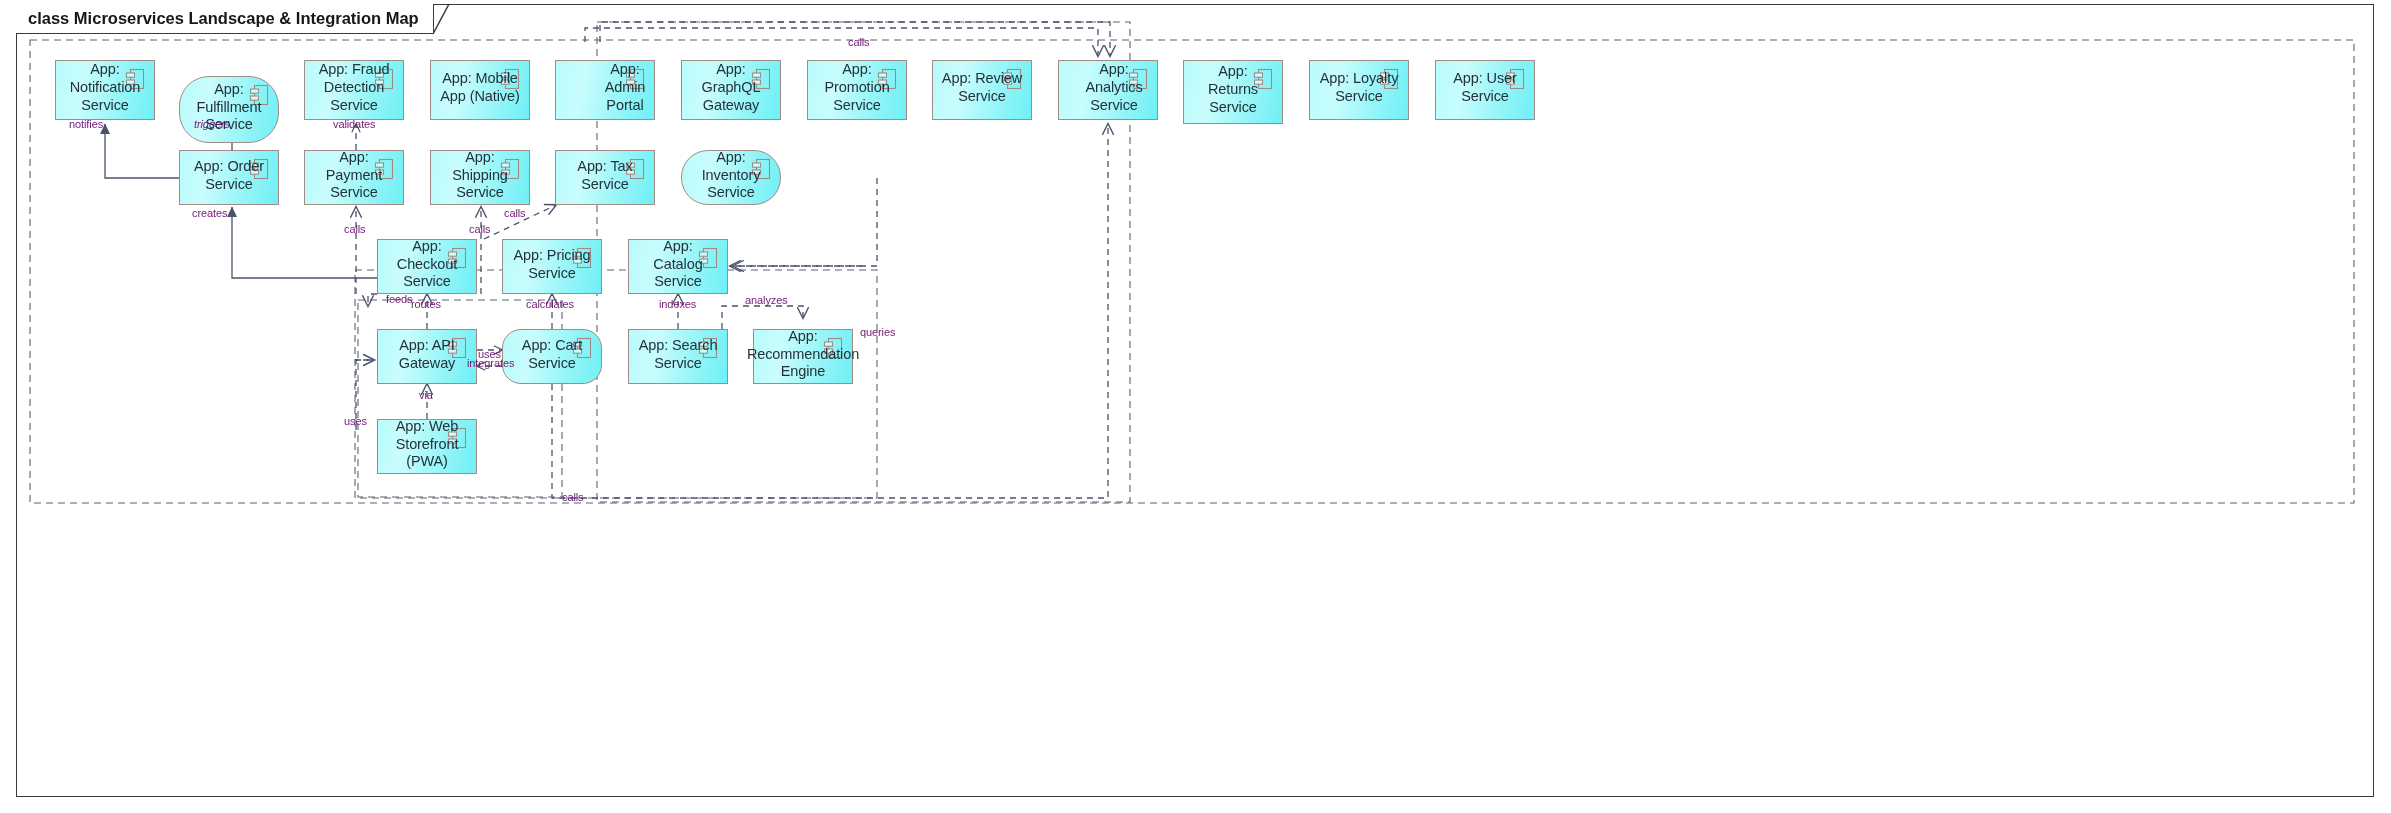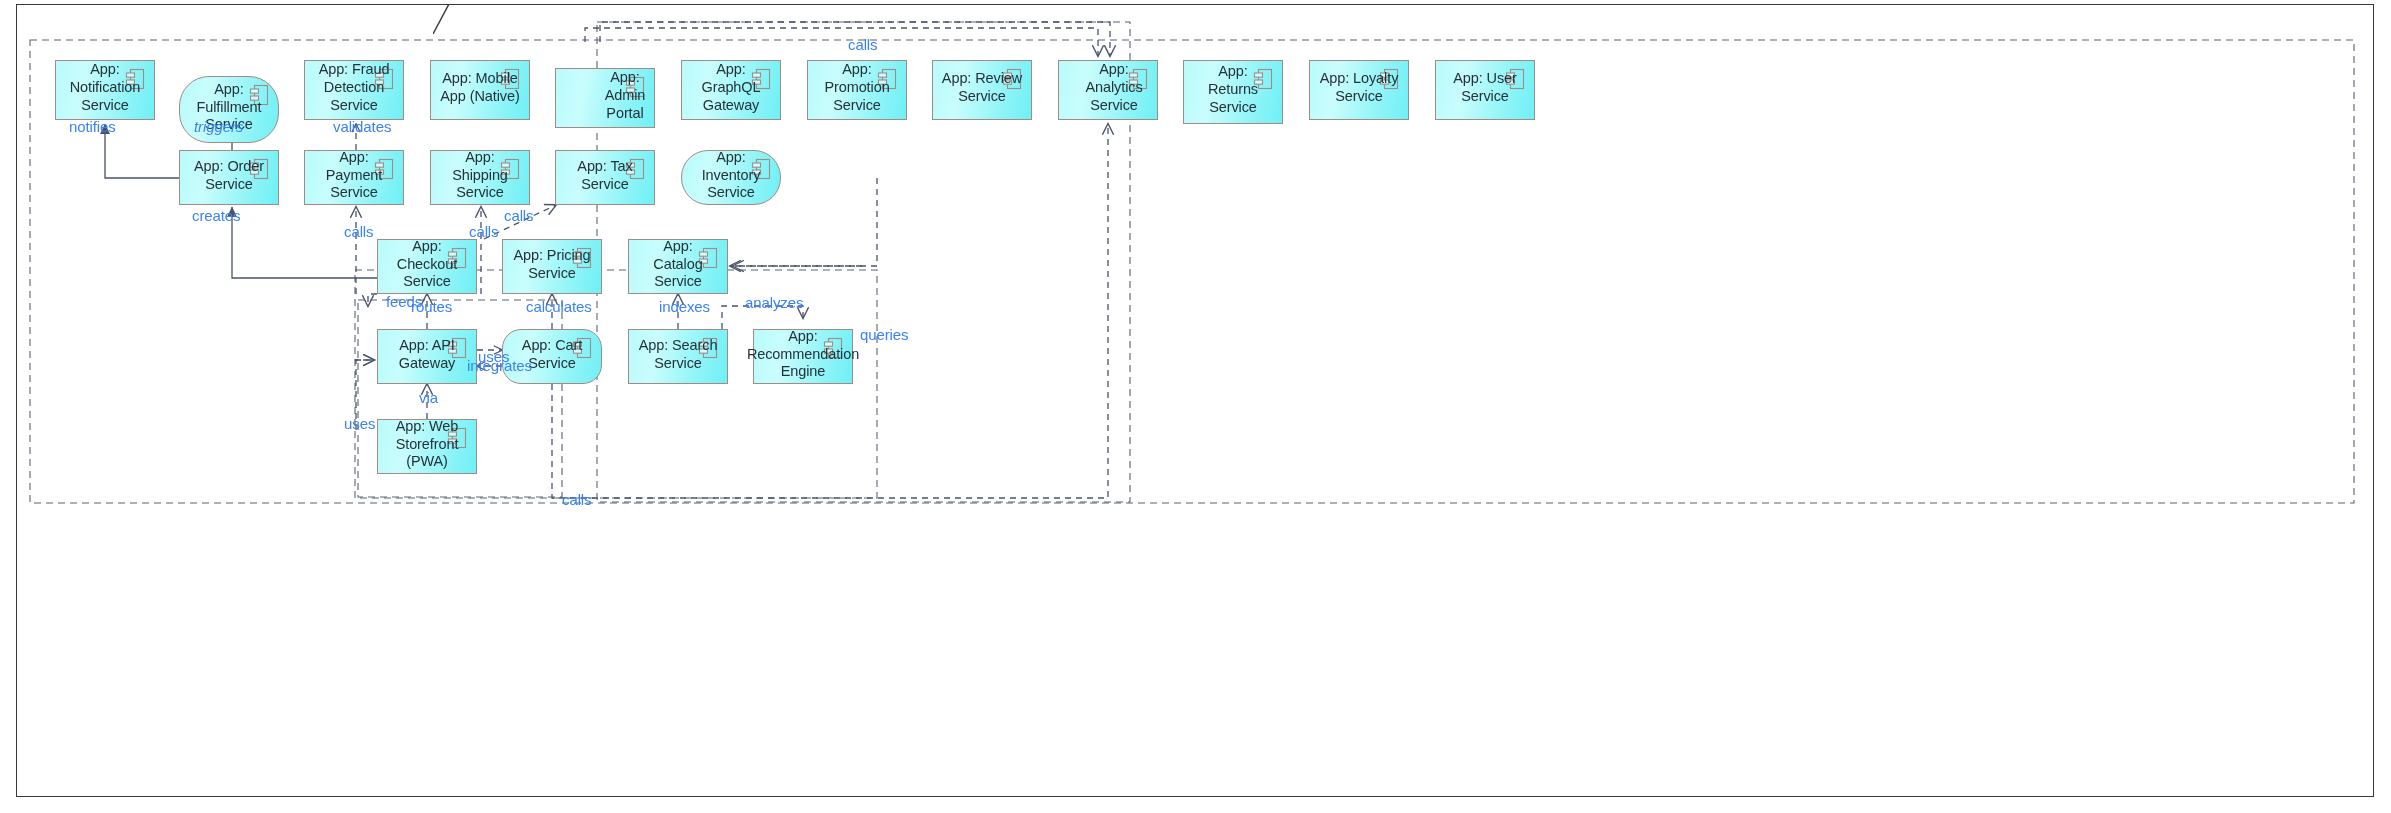--- a/index.html
+++ b/index.html
@@ -18,21 +18,21 @@
 
   
   .cmp{position:absolute;box-sizing:border-box;border:1.1px solid #a08b85;
        background:linear-gradient(100deg,#b9fbfb 0%,#c9fdfd 28%,#8ff4f7 72%,#6ff0f6 100%);
        display:flex;align-items:center;justify-content:center;z-index:4;}
   .cmp-label{font-size:14.5px;color:#24323a;text-align:center;line-height:1.22;
              padding:0 8px;letter-spacing:-.1px;position:relative;top:-2px;}
   .cmp-icon{position:absolute;right:9px;top:7px;width:20px;height:22px;}
 
   
-  .elabel{position:absolute;font-size:15px;color:#3b82f6;background:transparent;
+  .elabel{position:absolute;font-size:11px;color:#701a75;background:transparent;
           white-space:nowrap;z-index:5;letter-spacing:-.1px;}
 </style>
 </head>
 <body>
 
 <div id="stage">
 
   <div class="frame-outer"></div>
 
   <svg class="layer" viewBox="0 0 2391 813">
@@ -94,20 +94,23 @@
 
       <path d="M585,42 L585,28 L1098,28 L1098,56" stroke-width="1.3" stroke-dasharray="6,5" marker-end="url(#arrowOpen)"></path>
       <path d="M600,42 L600,22 L1110,22 L1110,56" stroke-width="1.3" stroke-dasharray="6,5" marker-end="url(#arrowOpen)"></path>
 
       <path d="M552,384 L552,498 L1108,498 L1108,124" stroke-width="1.3" stroke-dasharray="6,5" marker-end="url(#arrowOpen)"></path>
 
       <path d="M355,360 L374,360" stroke-width="1.3" stroke-dasharray="6,5" marker-end="url(#arrowOpen)"></path>
     </g>
   </svg>
 
+  <div class="title-tab">
+    <span>class Microservices Landscape &amp; Integration Map</span>
+  </div>
   <svg class="title-tab-slant" style="left: 433px;" viewBox="0 0 22 31">
     <path d="M0,30 L16,0" stroke="#3a3a3a" stroke-width="1.5" fill="none"></path>
   </svg>
 
   <div id="components">
       <div class="cmp" style="left: 55px; top: 60px; width: 100px; height: 60px;">
         <svg class="cmp-icon" viewBox="0 0 20 22">
           <rect x="5.5" y="1.5" width="13" height="19" fill="none" stroke="#a08b85" stroke-width="1.1"></rect>
           <rect x="1.5" y="5" width="8" height="4.2" fill="#cffcfd" stroke="#a08b85" stroke-width="1.1"></rect>
           <rect x="1.5" y="12" width="8" height="4.2" fill="#cffcfd" stroke="#a08b85" stroke-width="1.1"></rect>
@@ -131,21 +134,21 @@
         <div class="cmp-label">App: Fraud Detection Service</div>
       </div>
       <div class="cmp" style="left: 430px; top: 60px; width: 100px; height: 60px;">
         <svg class="cmp-icon" viewBox="0 0 20 22">
           <rect x="5.5" y="1.5" width="13" height="19" fill="none" stroke="#a08b85" stroke-width="1.1"></rect>
           <rect x="1.5" y="5" width="8" height="4.2" fill="#cffcfd" stroke="#a08b85" stroke-width="1.1"></rect>
           <rect x="1.5" y="12" width="8" height="4.2" fill="#cffcfd" stroke="#a08b85" stroke-width="1.1"></rect>
         </svg>
         <div class="cmp-label">App: Mobile App (Native)</div>
       </div>
-      <div class="cmp" style="left: 555px; top: 68px; width: 100px; height: 60px; padding-left: 40px;">
+      <div class="cmp" style="left: 555px; top: 60px; width: 100px; height: 60px; padding-left: 40px;">
         <svg class="cmp-icon" viewBox="0 0 20 22">
           <rect x="5.5" y="1.5" width="13" height="19" fill="none" stroke="#a08b85" stroke-width="1.1"></rect>
           <rect x="1.5" y="5" width="8" height="4.2" fill="#cffcfd" stroke="#a08b85" stroke-width="1.1"></rect>
           <rect x="1.5" y="12" width="8" height="4.2" fill="#cffcfd" stroke="#a08b85" stroke-width="1.1"></rect>
         </svg>
         <div class="cmp-label">App: Admin Portal</div>
       </div>
       <div class="cmp" style="left: 681px; top: 60px; width: 100px; height: 60px;">
         <svg class="cmp-icon" viewBox="0 0 20 22">
           <rect x="5.5" y="1.5" width="13" height="19" fill="none" stroke="#a08b85" stroke-width="1.1"></rect>

